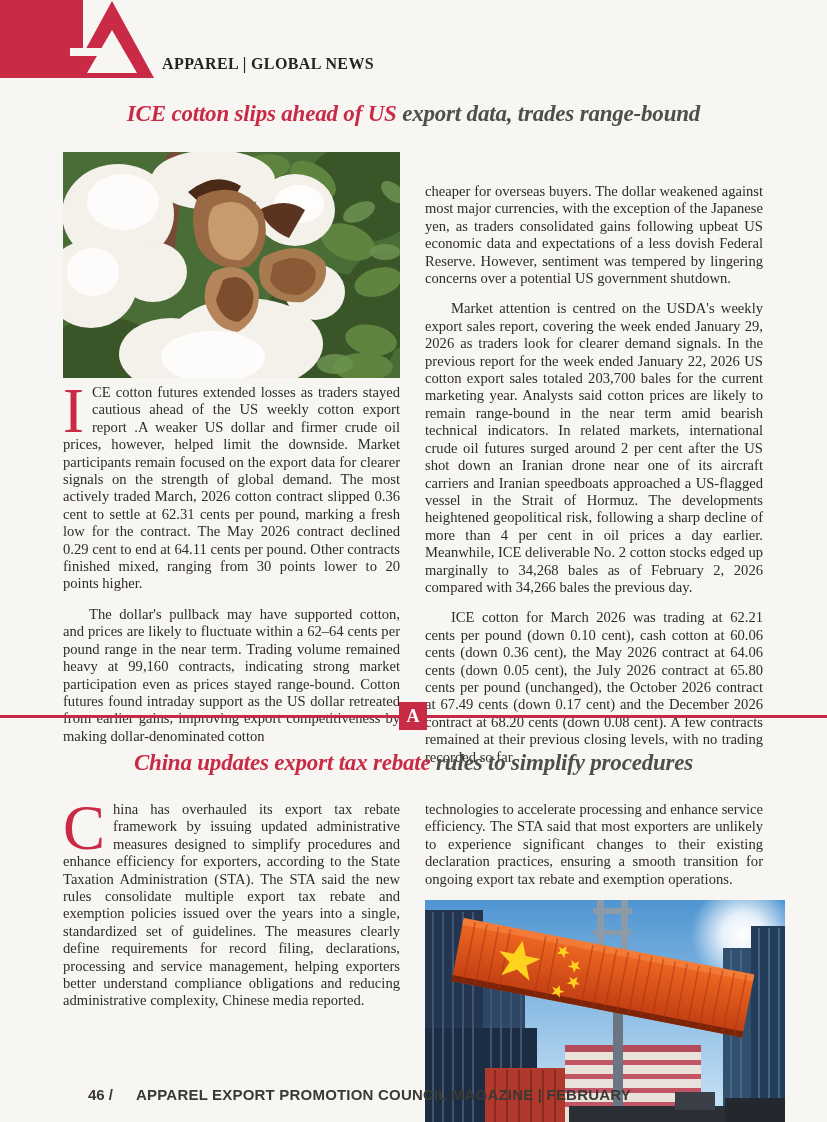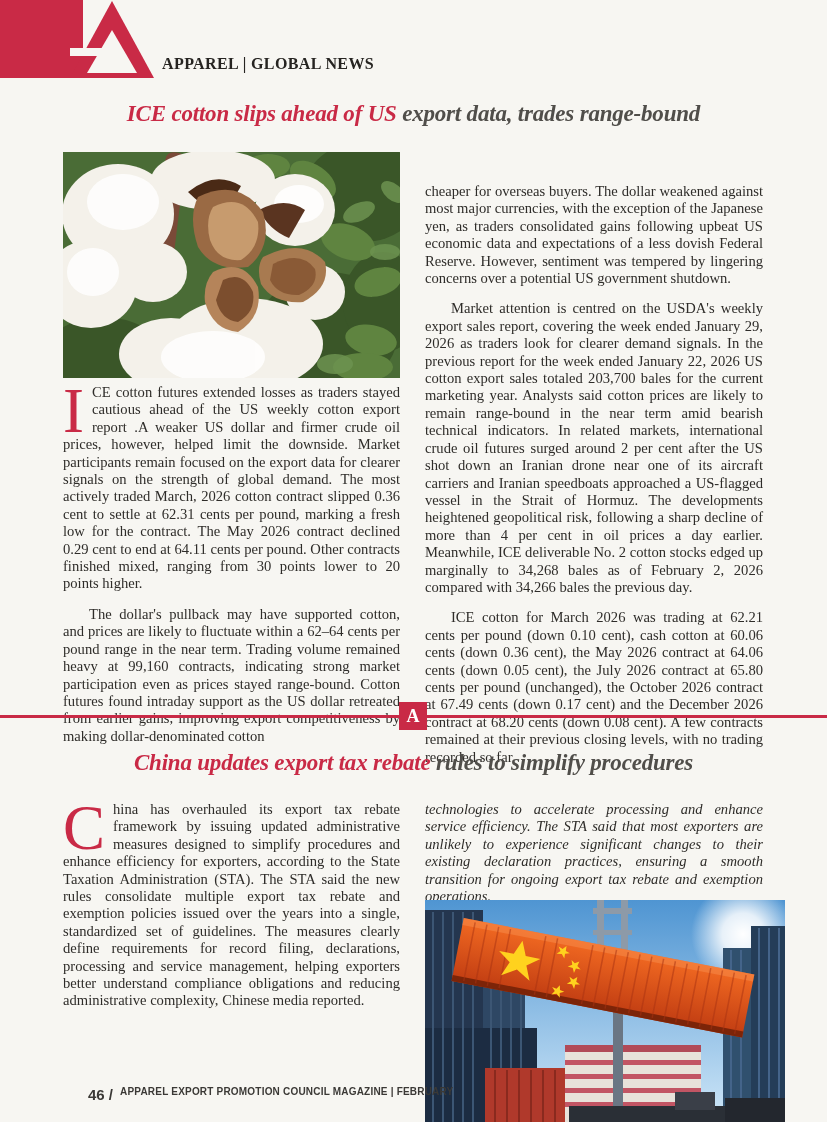--- a/index.html
+++ b/index.html
@@ -29,42 +29,42 @@
   .figure { position:absolute; display:block; }
   #fig-cotton    { left:63px;  top:152px; width:337px; height:226px; }
   #fig-container { left:425px; top:900px; width:360px; height:222px; }
   .figure svg { display:block; width:100%; height:100%; }
   
   .col { position:absolute; width:337px; font-size:14.6px; line-height:17.4px;
          text-align:justify; color:#2e2c29; }
   #a1c1 { left:63px;  top:384px; }
   #a1c2 { left:425px; top:155px; width:338px;margin-top:28px; }
   #a2c1 { left:63px;  top:801px; }
-  #a2c2 { left:425px; top:801px; width:338px;font-style:italic; }
+  #a2c2 { left:425px; top:801px; width:338px; }
   .col p { margin:0; }
   .col p.indent { text-indent:26px; margin-top:13px; }
   .dropcap {
     float:left; font-size:63px; line-height:47px; color:var(--accent);
     margin:4px 8px 0 0;
   }
   
   .divider-line { position:absolute; left:0; top:715px; width:827px; height:3px;
                   background:var(--accent); }
   .divider-badge {
     position:absolute; left:399px; top:702px; width:28px; height:28px;
     background:var(--accent); color:#ffffff; display:flex; align-items:center;
     justify-content:center; font-weight:bold; font-size:18px;
   }
   
   .footer {
-    position:absolute; left:88px; top:1086px; display:flex; align-items:flex-start;
-    gap:7px; font-family:"Liberation Sans", sans-serif; font-weight:bold; color:#3b3936;
+    position:absolute; left:88px; top:1086px; display:flex; align-items:center;
+    gap:23px; font-family:"Liberation Sans", sans-serif; font-weight:bold; color:#3b3936;
   }
   .footer .page-num { font-size:15px; }
-  .footer .footer-label { font-size:10px; letter-spacing:0.2px; }
+  .footer .footer-label { font-size:15px; letter-spacing:0.2px; }
 </style>
 </head>
 <body>
 
 <div class="page" style="--accent: #c92a46; background: rgb(247, 246, 242);">
 
   <div class="brand">
     <svg viewBox="0 0 160 80">
       <rect x="0" y="0" width="83" height="78" fill="#c92a46"></rect>
       <polygon points="112,1 154,78 70,78" fill="#c92a46"></polygon>

